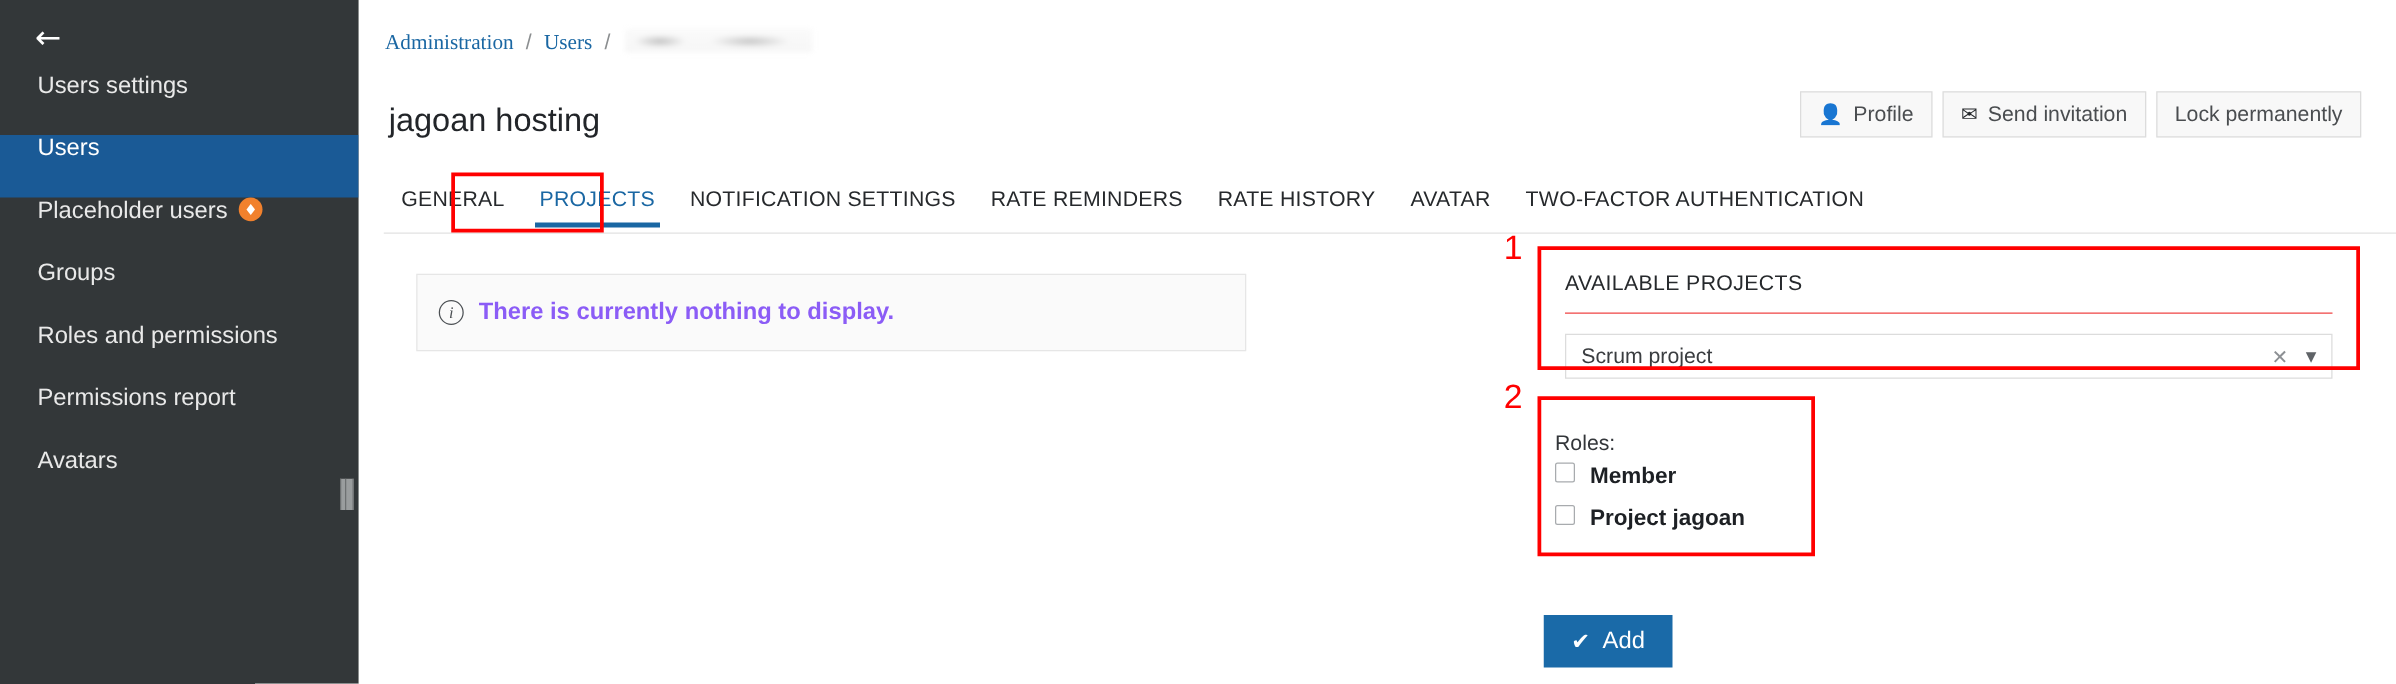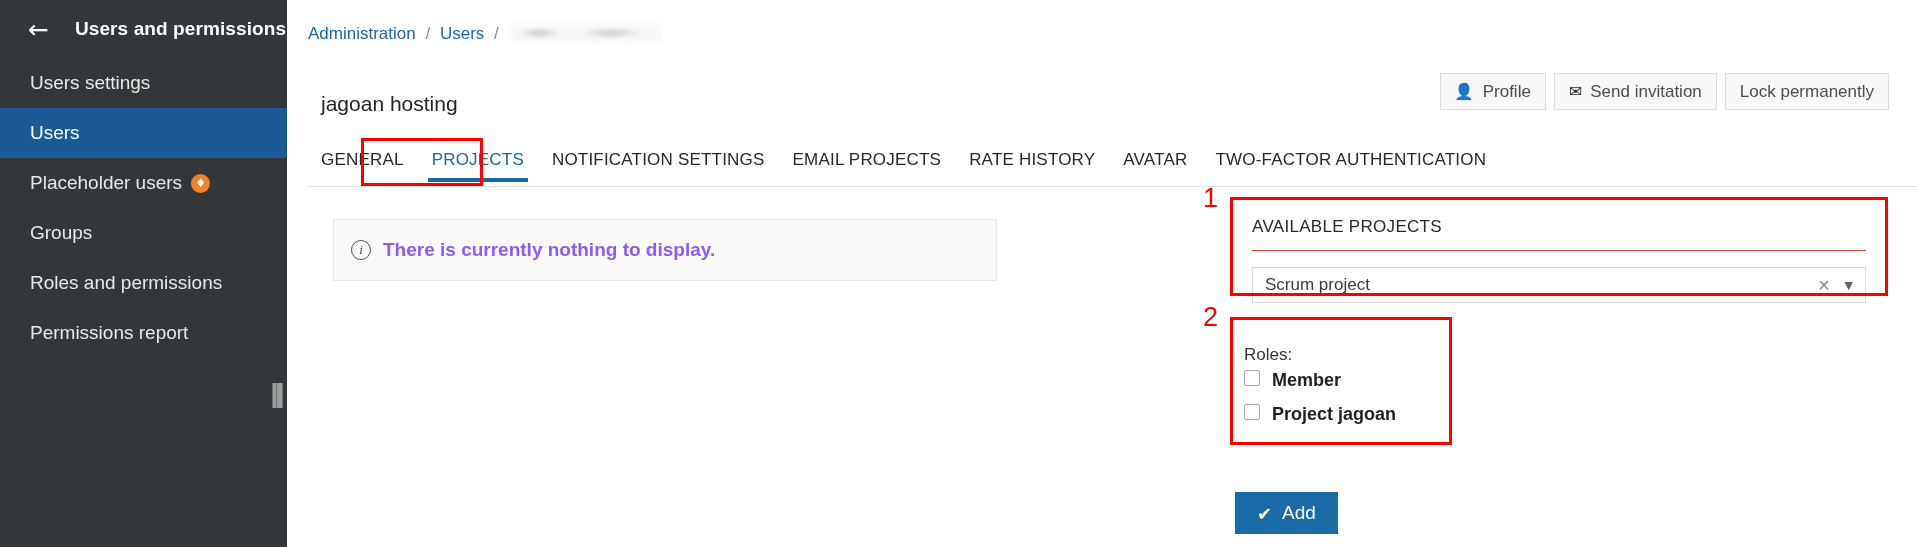--- a/index.html
+++ b/index.html
@@ -41,21 +41,20 @@
   }
   .side-title {
     color: #ffffff;
     font-size: 19px;
     font-weight: bold;
     letter-spacing: 0.1px;
   }
   .side-item {
     height: 50px;
     display: flex;
-    align-items: center;
     padding-left: 30px;
     box-sizing: border-box;
     color: #e9e9e9;
     font-size: 19px;
     cursor: pointer;
   }
   .side-item.selected {
     background: #1a5a96;
     color: #ffffff;
   }
@@ -105,44 +104,45 @@
     left: 21px;
     top: 23px;
     font-size: 17px;
     color: #6c6f71;
     white-space: nowrap;
   }
   #breadcrumb a {
     color: #1a67a3;
     text-decoration: none;
     cursor: pointer;
+    font-family: Liberation Serif, serif;
   }
   #breadcrumb .sep { color: #8b8e90; margin: 0 5px; }
   .blurred-name {
     display: inline-block;
     width: 150px;
     height: 19px;
     vertical-align: -3px;
     margin-left: 2px;
     border-radius: 2px;
     background:
       radial-gradient(ellipse 30px 7px at 28px 10px, rgba(120,120,120,0.45), rgba(120,120,120,0) 70%),
       radial-gradient(ellipse 46px 7px at 100px 10px, rgba(120,120,120,0.42), rgba(120,120,120,0) 70%),
       linear-gradient(to bottom, rgba(250,250,250,1), rgba(246,246,246,1));
     filter: blur(2.2px);
   }
 
   #page-title {
     position: absolute;
     left: 20px;
     top: 79px;
-    font-size: 21px;
+    font-size: 26px;
     color: #222529;
     font-weight: normal;
-    margin: 14px;
+    margin: 4px;
     line-height: 1;
   }
 
   #top-actions {
     position: absolute;
     right: 28px;
     top: 73px;
     display: flex;
   }
   .act-btn {
@@ -376,21 +376,20 @@
     font-family: "DejaVu Sans", sans-serif;
     font-weight: bold;
   }
 </style>
 </head>
 <body>
 
 <div id="sidebar">
   <div class="side-header">
     <span class="back-arrow">←</span>
-    <span class="side-title">Users and permissions</span>
   </div>
 
   <div class="side-item">
     <span>Users settings</span>
   </div>
 
   <div class="side-item selected">
     <span>Users</span>
   </div>
 
@@ -404,20 +403,23 @@
   </div>
 
   <div class="side-item">
     <span>Roles and permissions</span>
   </div>
 
   <div class="side-item">
     <span>Permissions report</span>
   </div>
 
+  <div class="side-item">
+    <span>Avatars</span>
+  </div>
 
   <div id="side-scrollbar"></div>
 </div>
 
 <div id="main">
 
   <div id="breadcrumb">
     <a>Administration</a>
     <span class="sep">/</span>
     <a>Users</a>
@@ -438,21 +440,21 @@
     </div>
     <div class="act-btn">
       <span>Lock permanently</span>
     </div>
   </div>
 
   <div id="tabs">
     <div class="tab">GENERAL</div>
     <div class="tab active">PROJECTS</div>
     <div class="tab">NOTIFICATION SETTINGS</div>
-    <div class="tab">EMAIL PROJECTS</div>
+    <div class="tab">RATE REMINDERS</div>
     <div class="tab">RATE HISTORY</div>
     <div class="tab">AVATAR</div>
     <div class="tab">TWO-FACTOR AUTHENTICATION</div>
   </div>
   <div id="tabs-underline"></div>
   <div id="tab-highlight"></div>
 
   <div id="empty-box">
     <span class="info-icon">i</span>
     <span id="empty-text">There is currently nothing to display.</span>

